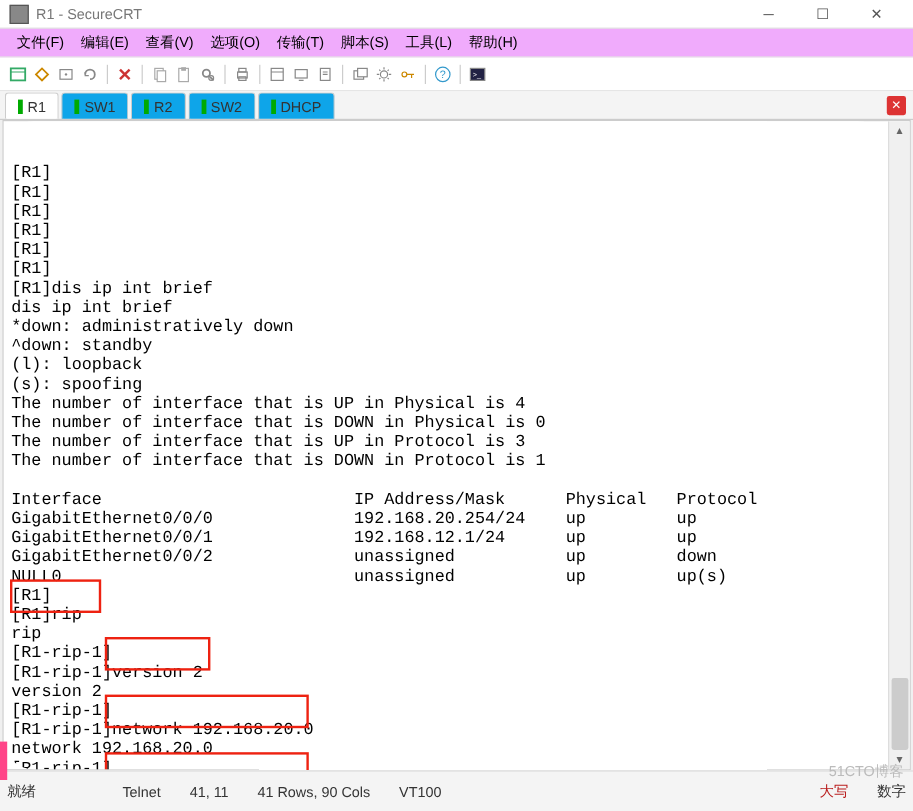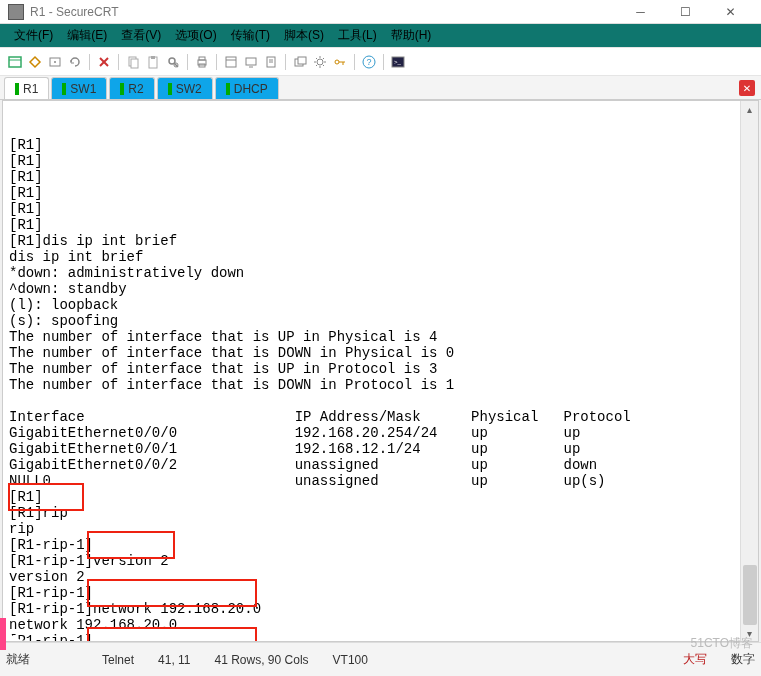--- a/index.html
+++ b/index.html
@@ -2,21 +2,21 @@
 <html><head>
 <meta charset="utf-8">
 <style>
 * { box-sizing: border-box; margin: 0; padding: 0; }
 body { font-family: "Segoe UI", Tahoma, sans-serif; font-size: 12px; background: #f0f0f0; width: 761px; height: 676px; overflow: hidden; display: flex; flex-direction: column; }
 .titlebar { height: 24px; background: #fff; display: flex; align-items: center; padding: 0 8px; border-bottom: 1px solid #ddd; }
 .titlebar .app-icon { width: 16px; height: 16px; background: #888; margin-right: 6px; border: 1px solid #555; }
 .titlebar .title { flex: 1; color: #777; font-size: 12px; }
 .titlebar .win-controls { display: flex; gap: 0; }
 .titlebar .wc { width: 45px; height: 28px; display: flex; align-items: center; justify-content: center; color: #555; cursor: pointer; font-size: 12px; }
-.menubar { height: 24px; background: #0f766e; display: flex; align-items: center; padding: 2px 8px; gap: 2px; border-bottom: 1px solid #e5e5e5; font-size: 12px; }
+.menubar { height: 24px; background: #f0abfc; display: flex; align-items: center; padding: 2px 8px; gap: 2px; border-bottom: 1px solid #e5e5e5; font-size: 12px; }
 .menubar .mi { padding: 2px 6px; cursor: pointer; }
 .toolbar { height: 28px; background: #fff; display: flex; align-items: center; padding: 2px 6px; gap: 2px; border-bottom: 1px solid #e5e5e5; }
 .tb-btn { width: 18px; height: 18px; display: flex; align-items: center; justify-content: center; cursor: pointer; border: 1px solid transparent; }
 .tb-btn svg { width: 16px; height: 16px; }
 .tb-sep { width: 1px; height: 16px; background: #ccc; margin: 0 3px; }
 .tabbar { height: 24px; background: #f4f4f4; display: flex; align-items: flex-end; padding: 0 4px; border-bottom: 1px solid #ccc; position: relative; text-align: center; }
 .tab { height: 22px; padding: 0 10px; display: flex; align-items: center; gap: 4px; border: 1px solid #ccc; border-bottom: none; background: #0ea5e9; margin-right: 2px; font-size: 12px; cursor: pointer; border-radius: 3px 3px 0 0; color: #333; }
 .tab.active { background: #fff; font-weight: normal; }
 .tab .ind { width: 4px; height: 12px; background: #0a0; }
 .tabbar .close-x { position: absolute; right: 6px; top: 4px; width: 16px; height: 16px; background: #d33; display: flex; align-items: center; justify-content: center; color: #fff; font-size: 10px; cursor: pointer; border-radius: 2px; }

